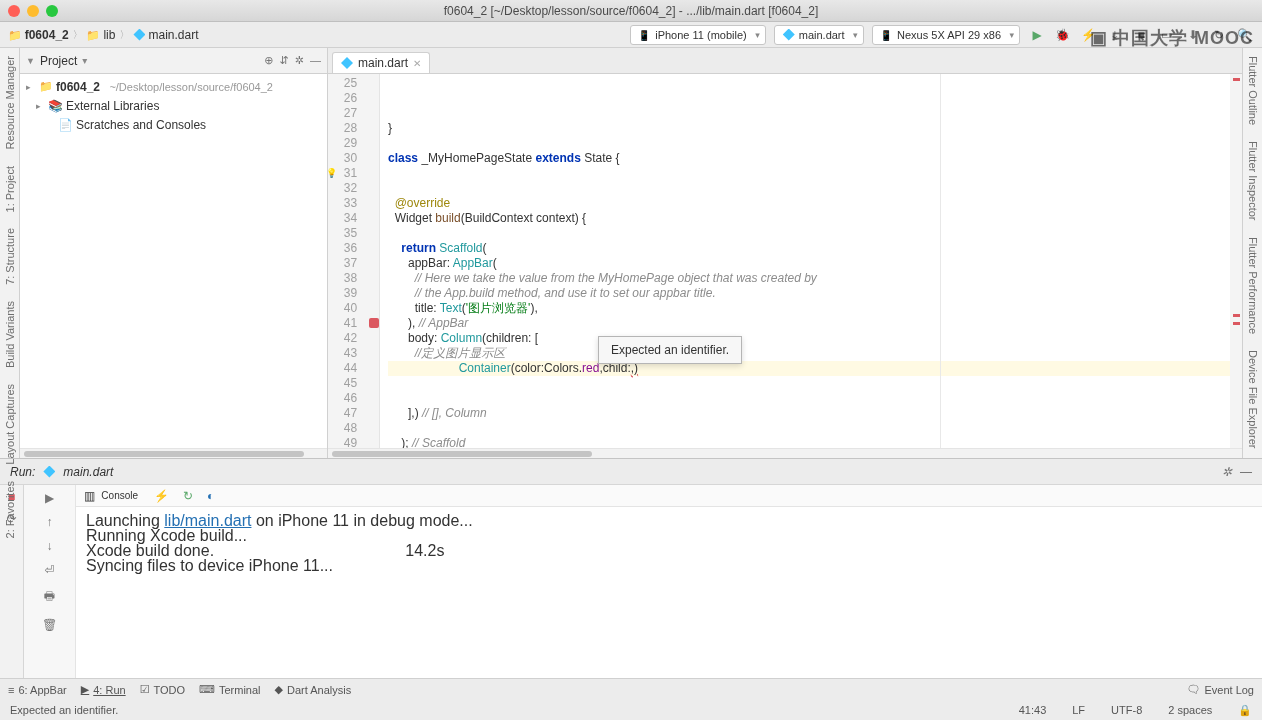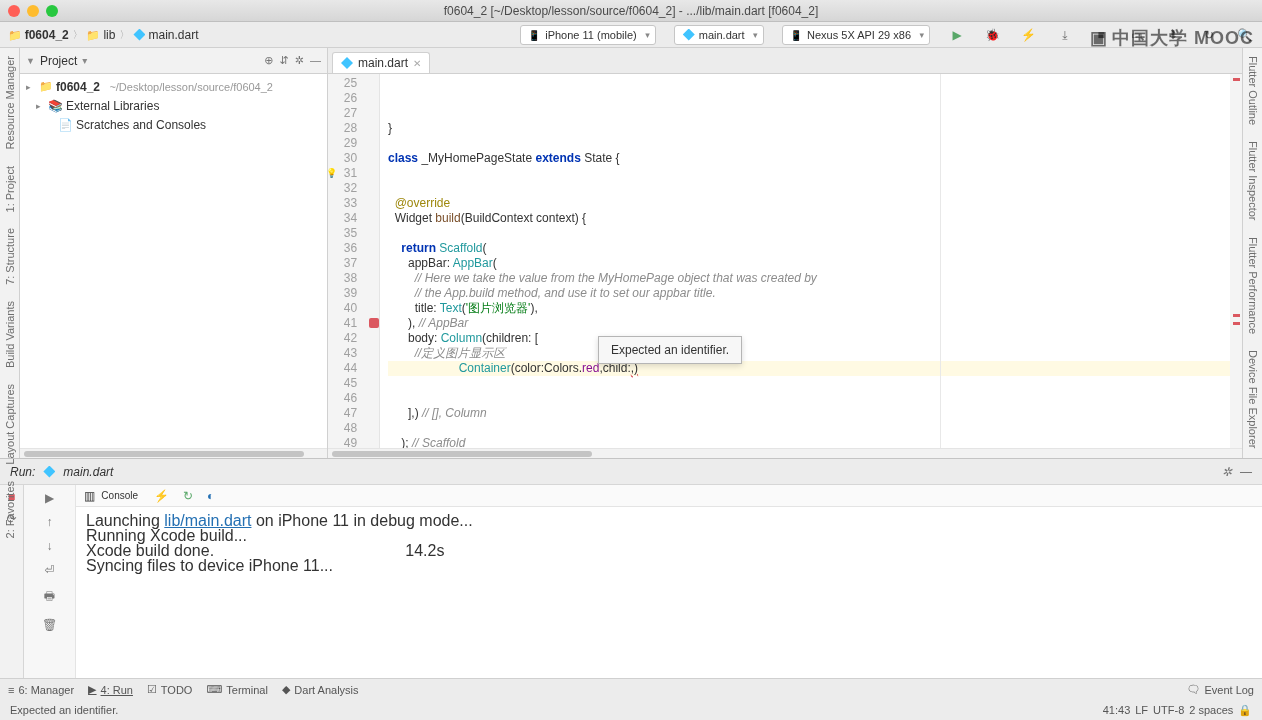--- a/index.html
+++ b/index.html
@@ -12,21 +12,21 @@
 .tdot { width: 12px; height: 12px; border-radius: 50%; }
 .tred { background: #ff5f57; } .tyellow { background: #febc2e; } .tgreen { background: #28c840; }
 .title-text { position: absolute; left: 0; right: 0; text-align: center; font-size: 12px; color: #4a4a4a; }
 
 
 .navbar { height: 26px; background: #ececec; display: flex; align-items: center; padding: 0 8px; border-bottom: 1px solid #d0d0d0; gap: 4px; }
 .navbar .crumb { display: flex; align-items: center; gap: 3px; }
 .folder-icon::before { content: "📁"; font-size: 11px; }
 .dart-icon { width: 12px; height: 12px; background: #40c4ff; clip-path: polygon(50% 0,100% 50%,50% 100%,0 50%); display: inline-block; }
 .sep { color: #999; font-size: 10px; }
-.navbar-right { margin-left: auto; display: flex; gap: 18px; align-items: center; }
+.navbar-right { margin-left: auto; display: flex; gap: 8px; align-items: center; }
 .device-sel { background: #fff; border: 1px solid #c6c6c6; border-radius: 3px; padding: 2px 18px 2px 8px; font-size: 11px; position: relative; height: 20px; display: flex; align-items: center; gap: 4px; }
 .device-sel::after { content: "▾"; position: absolute; right: 5px; color: #888; font-size: 9px; }
 .phone-icon::before { content: "📱"; font-size: 10px; }
 .tool-btn { width: 18px; height: 18px; display: flex; align-items: center; justify-content: center; color: #6e6e6e; font-size: 12px; }
 .play { color: #59a869; }
 
 
 .main { flex: 1; display: flex; min-height: 0; }
 
 
@@ -86,21 +86,21 @@
 .console-wrap { flex: 1; display: flex; flex-direction: column; }
 
 
 .bottom-tabs { height: 22px; background: #ececec; display: flex; align-items: center; padding: 0 8px; gap: 14px; border-top: 1px solid #d0d0d0; font-size: 11px; color: #555; }
 .bottom-tabs .btab { display: flex; align-items: center; gap: 4px; }
 .bottom-tabs .active { text-decoration: underline; }
 .bottom-tabs .right { margin-left: auto; }
 
 
 .statusbar { height: 20px; background: #ececec; display: flex; align-items: center; padding: 0 10px; font-size: 11px; color: #555; gap: 14px; }
-.statusbar .right { margin-left: auto; display: flex; gap: 5px; }
+.statusbar .right { margin-left: auto; display: flex; gap: 26px; }
 
 
 .watermark { position: absolute; top: 26px; right: 8px; font-size: 18px; color: rgba(0,0,0,.55); font-weight: bold; letter-spacing: 1px; display: flex; align-items: center; gap: 4px; z-index: 50; }
 
 
 .hscroll { height: 10px; background: #f2f2f2; border-top: 1px solid #e4e4e4; position: relative; }
 .hscroll .thumb { position: absolute; left: 4px; top: 2px; width: 280px; height: 6px; background: #c4c4c4; border-radius: 3px; }
 </style>
 </head>
 <body>
@@ -298,21 +298,21 @@
         <div class="console-out"><span>Launching </span><span class="link">lib/main.dart</span><span> on iPhone 11 in debug mode...</span>
 <span>Running Xcode build...</span>
 <span>Xcode build done.                                           14.2s</span>
 <span>Syncing files to device iPhone 11...</span>
 </div>
       </div>
     </div>
   </div>
 
   <div class="bottom-tabs">
-    <span class="btab">≡ <span>6: Manager</span></span>
+    <span class="btab">≡ <span>6: AppBar</span></span>
     <span class="btab active">▶ <span>4: Run</span></span>
     <span class="btab">☑ <span>TODO</span></span>
     <span class="btab">⌨ <span>Terminal</span></span>
     <span class="btab">◆ <span>Dart Analysis</span></span>
     <span class="btab right">🗨 <span>Event Log</span></span>
   </div>
 
   <div class="statusbar">
     <span>Expected an identifier.</span>
     <div class="right">

